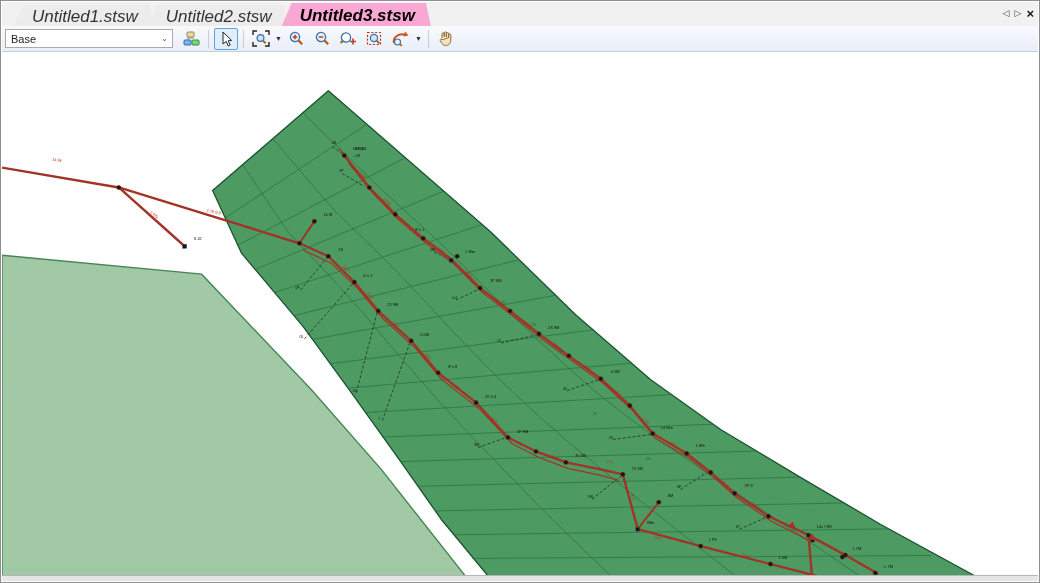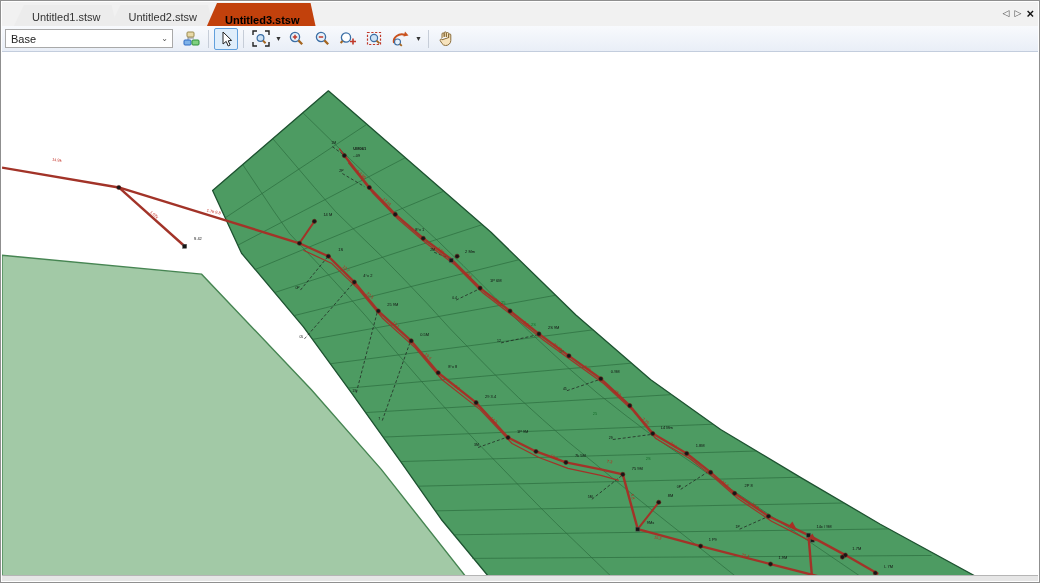--- a/index.html
+++ b/index.html
@@ -8,28 +8,28 @@
     font-family:"Liberation Sans", sans-serif;
     background:#ffffff;border:1px solid #8f8f8f;box-sizing:border-box;
   }
   
   .tabbar{
     position:absolute;left:1px;top:1px;right:1px;height:24px;
     background:#f1f1f1;display:flex;align-items:flex-end;
   }
   .tab{
     position:relative;height:19px;margin-right:-6px;padding:2px 16px 0 18px;
-    font-size:11px;color:#333;background:#ececec;
+    font-size:17px;color:#333;background:#ececec;
     clip-path:polygon(10px 0, calc(100% - 5px) 0, 100% 100%, 0 100%);
     filter:drop-shadow(0 0 1px #9a9a9a);
-    display:flex;align-items:center;cursor:default;white-space:nowrap;
+    display:flex;align-items:center;cursor:default;white-space:nowrap;font-style:italic;
   }
   .tab:first-child{margin-left:12px;}
   .tab.active{
-    height:21px;background:#c2410c;font-weight:bold;color:#000;z-index:5;align-items:flex-end;
+    height:21px;background:#f9a8d4;font-weight:bold;color:#000;z-index:5;align-items:flex-end;
   }
   .tabctrl{
     position:absolute;right:4px;top:4px;display:flex;align-items:center;gap:5px;
     color:#444;
   }
   .tabctrl .nav{font-size:9px;line-height:14px;cursor:default;}
   .tabctrl .close{font-size:13px;font-weight:bold;color:#111;line-height:13px;cursor:default;}
   
   .toolbar{
     position:absolute;left:1px;top:25px;right:1px;height:26px;

